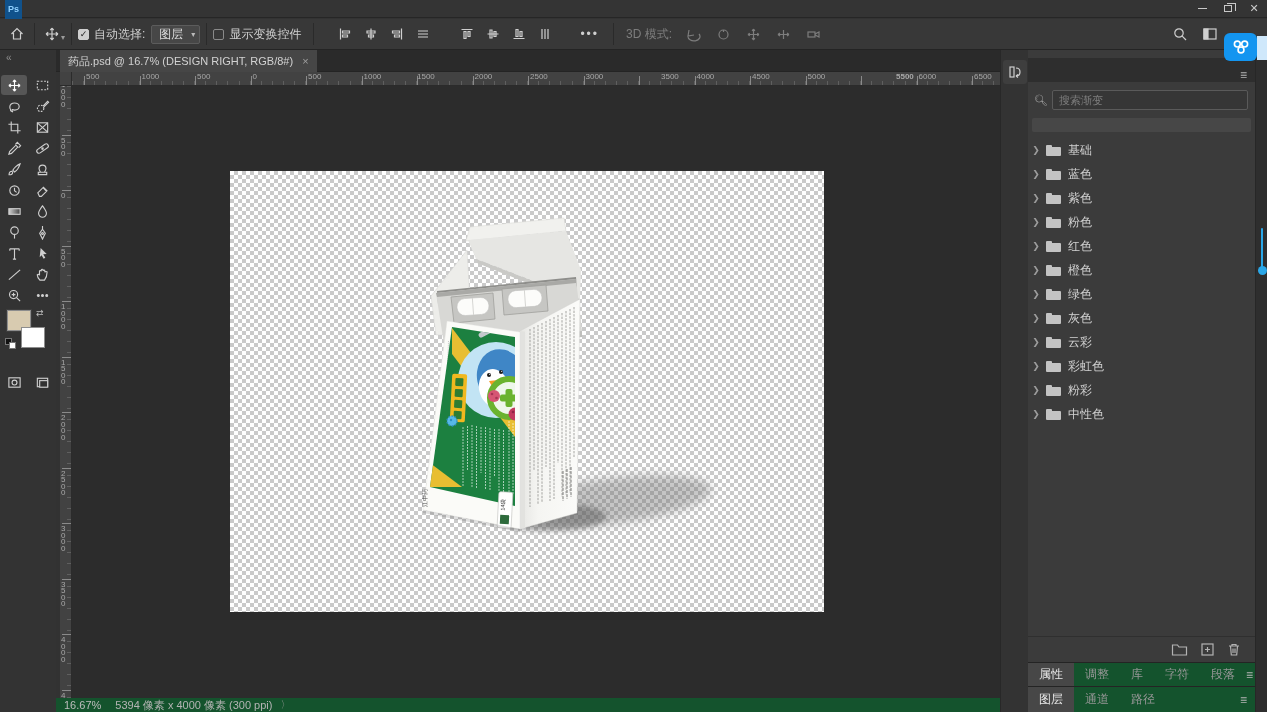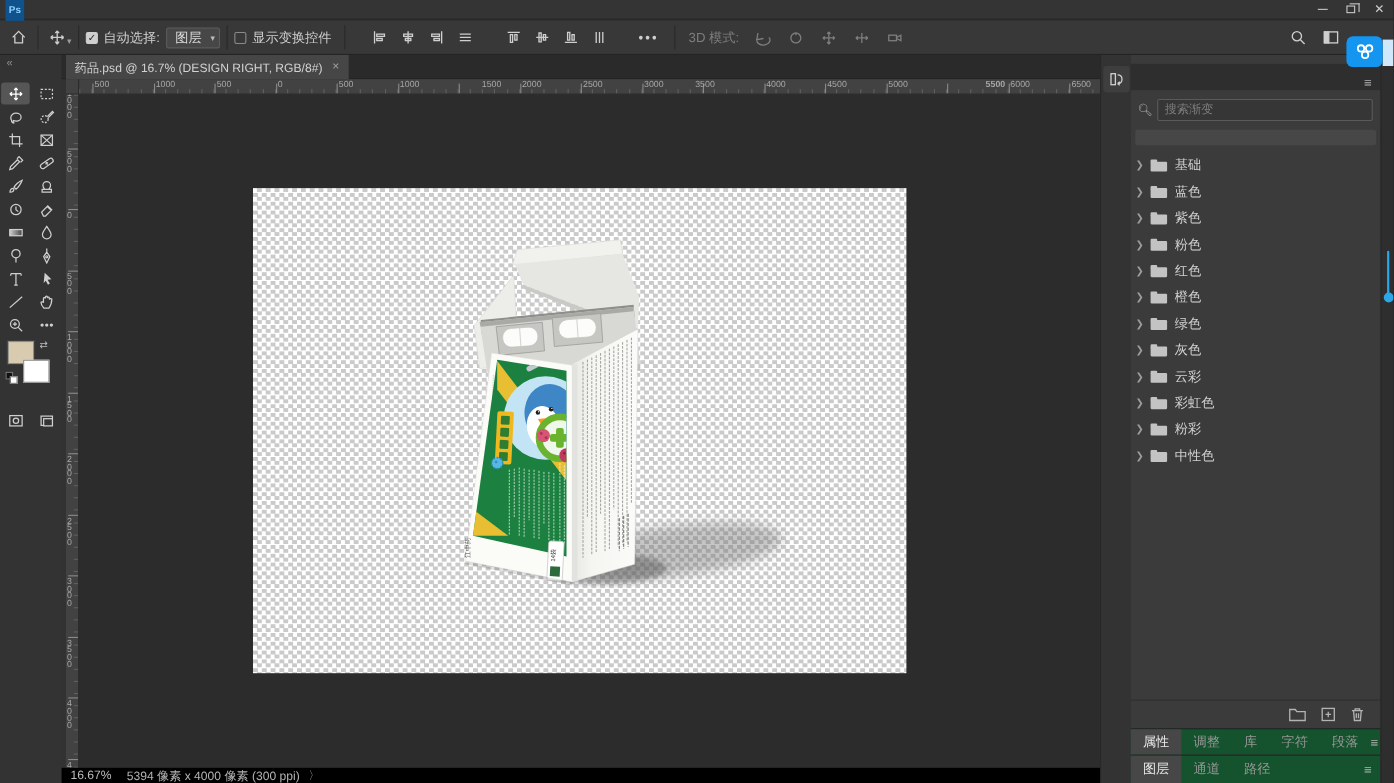--- a/index.html
+++ b/index.html
@@ -56,21 +56,21 @@
   .htick{position:absolute;bottom:0;width:1px;height:4px;background:#5f5f5f;}
   .htick.major{height:9px;background:#8a8a8a;}
   .hlabel{position:absolute;top:0;font-size:8px;color:#a8a8a8;white-space:nowrap;}
   .vtick{position:absolute;right:0;height:1px;width:4px;background:#5f5f5f;}
   .vtick.major{width:9px;background:#8a8a8a;}
   .vlabel{position:absolute;left:1px;font-size:8px;line-height:6.5px;color:#a8a8a8;white-space:pre;}
   #canvas{position:absolute;left:16px;top:36px;width:928px;height:612px;background:#2c2c2c;overflow:hidden;}
   #artboard{position:absolute;left:158px;top:85px;width:594px;height:441px;
     background:conic-gradient(#cacaca 25%,#ffffff 25% 50%,#cacaca 50% 75%,#ffffff 75%);
     background-size:8px 8px;}
-  #statusbar{position:absolute;left:0;top:648px;width:944px;height:14px;background:#000000;display:flex;align-items:center;font-size:11px;color:#bdbdbd;}
+  #statusbar{position:absolute;left:0;top:648px;width:944px;height:14px;background:#14532d;display:flex;align-items:center;font-size:11px;color:#bdbdbd;}
   #statusbar .zoomv{margin-left:8px;}
   #statusbar .info{margin-left:14px;color:#b4b4b4;}
   #statusbar .chev{margin-left:8px;color:#9a9a9a;font-size:10px;}
 
   
   #dockstrip{left:1000px;top:50px;width:28px;height:662px;background:#333;border-left:1px solid #282828;}
   #dock-tile{position:absolute;left:2px;top:10px;width:24px;height:24px;background:#3e3e3e;border-radius:3px;display:flex;align-items:center;justify-content:center;}
   #dock-tile svg{stroke:#cfcfcf;fill:none;stroke-width:1.2;}
 
   #panel{left:1028px;top:50px;width:227px;height:662px;background:#3b3b3b;}
@@ -492,29 +492,29 @@
         <span class="hlabel" style="left: 69.5px;">1000</span>
         <div class="htick major" style="left: 123px;"></div>
         <span class="hlabel" style="left: 125px;">500</span>
         <div class="htick major" style="left: 178.5px;"></div>
         <span class="hlabel" style="left: 180.5px;">0</span>
         <div class="htick major" style="left: 234px;"></div>
         <span class="hlabel" style="left: 236px;">500</span>
         <div class="htick major" style="left: 289.5px;"></div>
         <span class="hlabel" style="left: 291.5px;">1000</span>
         <div class="htick major" style="left: 345px;"></div>
-        <span class="hlabel" style="left: 366px;">1500</span>
+        <span class="hlabel" style="left: 345px;">1500</span>
         <div class="htick major" style="left: 400.5px;"></div>
         <span class="hlabel" style="left: 402.5px;">2000</span>
         <div class="htick major" style="left: 456px;"></div>
         <span class="hlabel" style="left: 458px;">2500</span>
         <div class="htick major" style="left: 511.5px;"></div>
         <span class="hlabel" style="left: 513.5px;">3000</span>
         <div class="htick major" style="left: 567px;"></div>
-        <span class="hlabel" style="left: 540px; padding-left: 20px;">3500</span>
+        <span class="hlabel" style="left: 569px; padding-left: 20px;">3500</span>
         <div class="htick major" style="left: 622.5px;"></div>
         <span class="hlabel" style="left: 624.5px;">4000</span>
         <div class="htick major" style="left: 678px;"></div>
         <span class="hlabel" style="left: 680px;">4500</span>
         <div class="htick major" style="left: 733.5px;"></div>
         <span class="hlabel" style="left: 735.5px;">5000</span>
         <div class="htick major" style="left: 789px;"></div>
         <span class="hlabel" style="left: 824px; font-weight: bold;">5500</span>
         <div class="htick major" style="left: 844.5px;"></div>
         <span class="hlabel" style="left: 846.5px;">6000</span>

